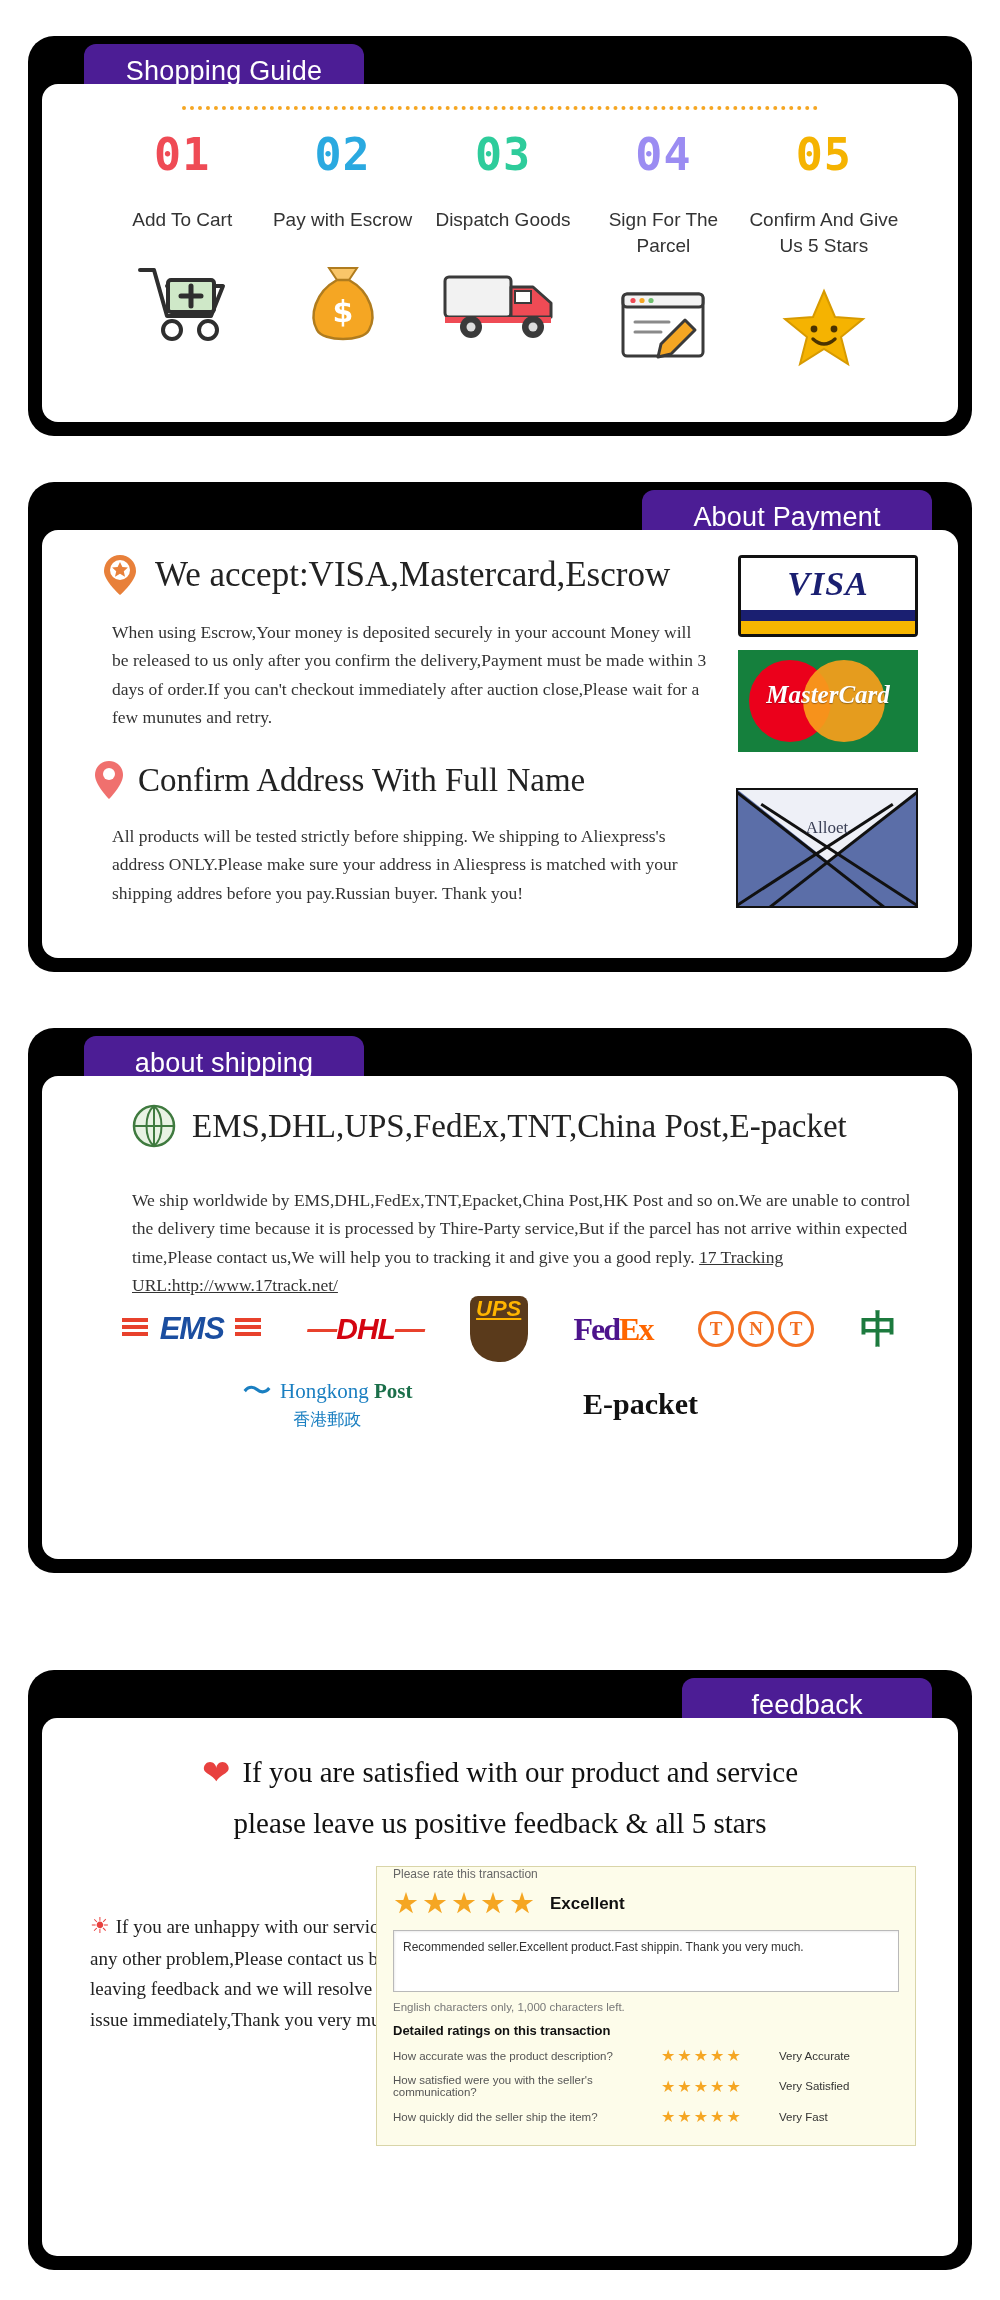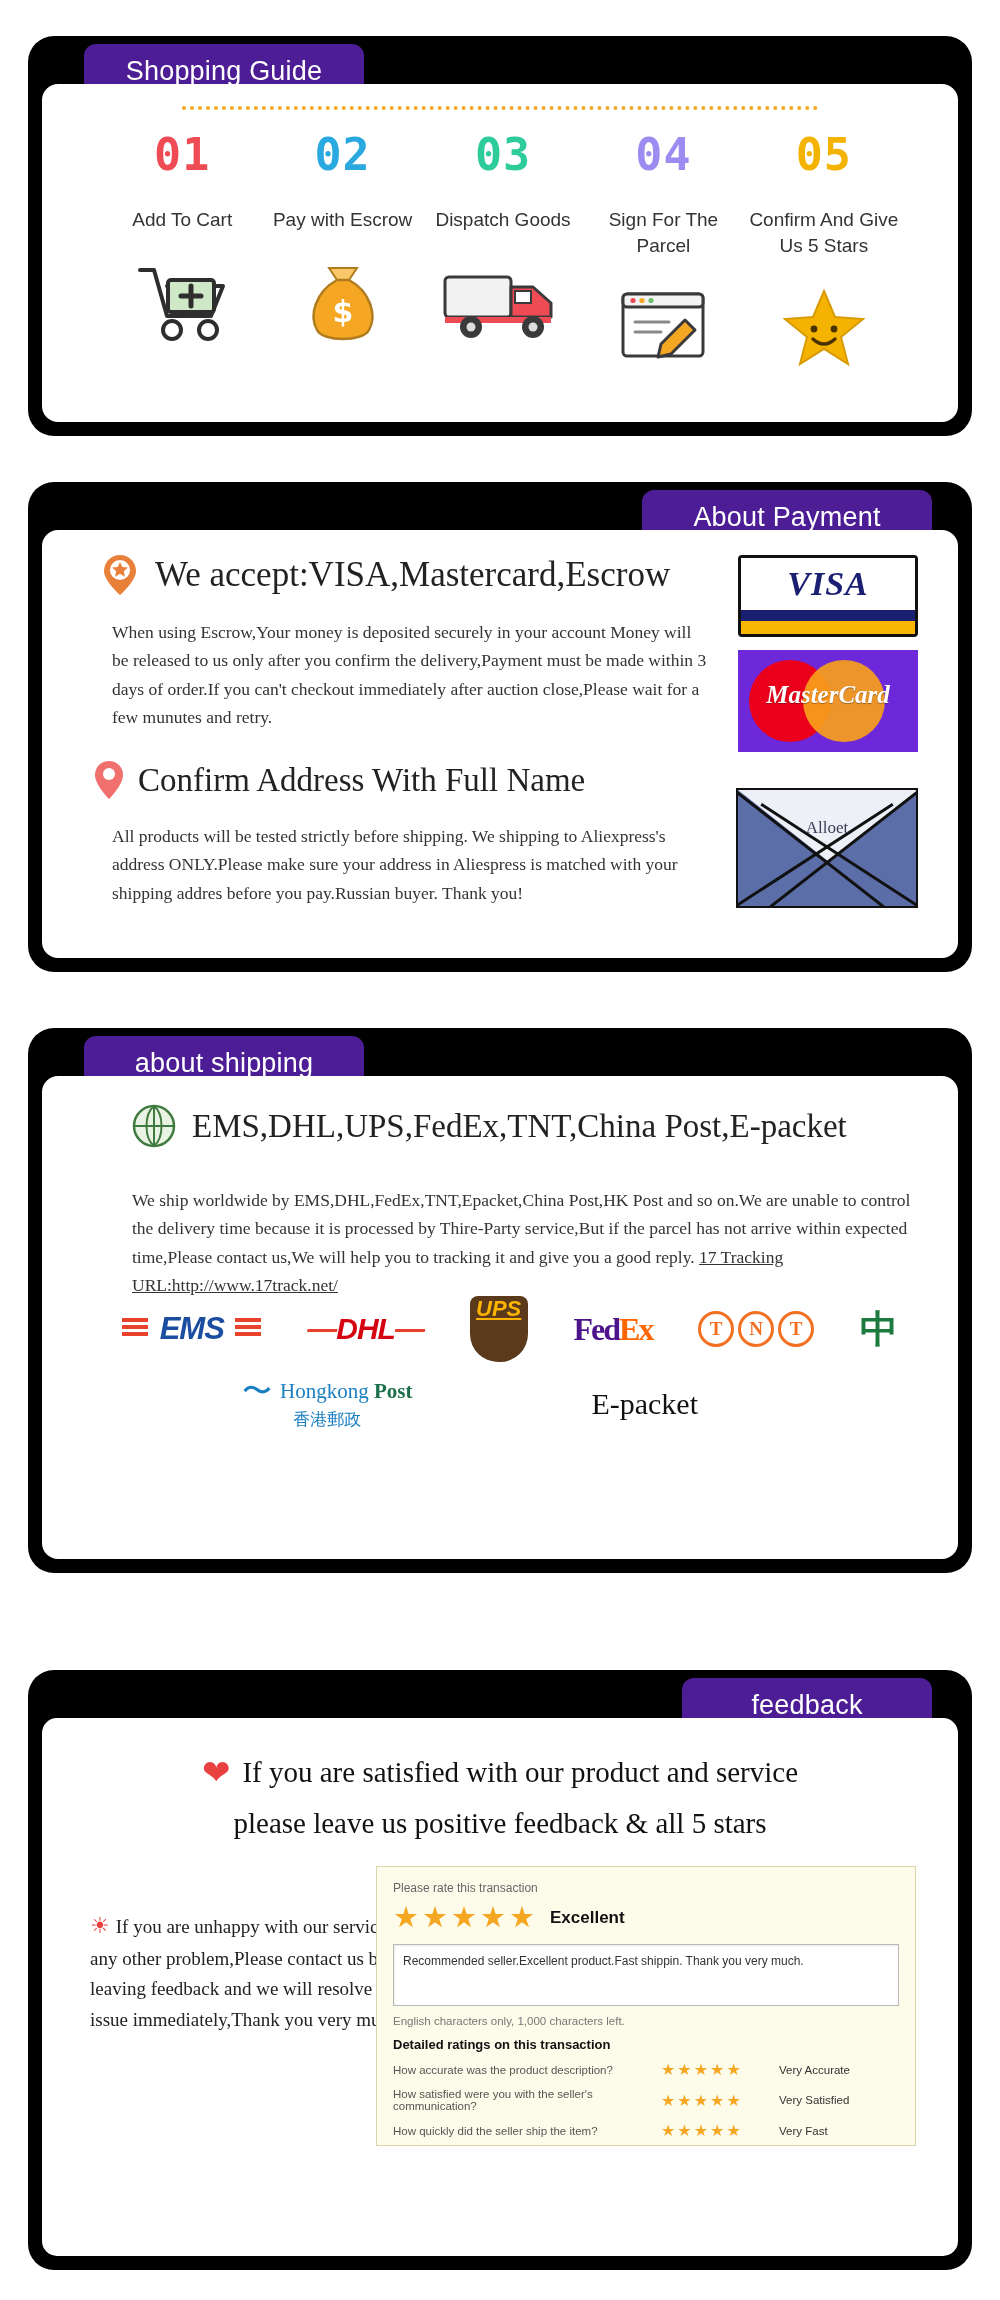--- a/index.html
+++ b/index.html
@@ -105,21 +105,21 @@
   .visa-word {
     font-family:"Liberation Serif", serif;
     font-style:italic; font-weight:bold; font-size:34px; color:#1a1f71;
     letter-spacing:1px;
   }
   .visa-stripe { height:13px; background:#f7b600; }
   .visa-stripe.blue { height:11px; background:#1a1f71; }
 
   .card-mc {
     position:absolute; right:40px; top:120px; width:180px; height:102px;
-    background:#6d28d9; display:flex; align-items:center; justify-content:center;
+    background:#15803d; display:flex; align-items:center; justify-content:center;
   }
   .mc-circles { position:relative; width:170px; height:96px; }
   .mc-c { position:absolute; top:7px; width:82px; height:82px; border-radius:50%; }
   .mc-red { left:6px; background:#eb001b; }
   .mc-yellow { left:60px; background:#f79e1b; opacity:.92; }
   .mc-text {
     position:absolute; left:0; right:0; top:28px; text-align:center;
     font-family:"Liberation Serif", serif; font-weight:bold; font-style:italic;
     font-size:25px; color:#fff; text-shadow:0 1px 1px rgba(0,0,0,.35);
   }
@@ -200,42 +200,42 @@
   .chinapost {
     color:#1c7a3e; font-size:38px; font-weight:bold; font-family:"DejaVu Sans", sans-serif;
     line-height:1;
   }
   .hkpost { display:flex; flex-direction:column; align-items:center; }
   .hkpost-row { display:flex; align-items:center; gap:8px; }
   .hk-mark { color:#1a7fc1; font-size:30px; line-height:1; }
   .hk-text { font-family:"Liberation Serif", serif; font-size:21px; color:#1a7fc1; }
   .hk-text b { color:#1b6f4a; }
   .hk-cn { font-size:17px; color:#1a7fc1; margin-top:2px; font-family:"DejaVu Sans", sans-serif; }
-  .epacket { font-family:"Liberation Serif", serif; font-size:30px; color:#111; }
+  .epacket { font-family:"Liberation Serif", serif; font-size:30px; color:#111;font-weight:bold; }
 
   
   #sec4 { left:28px; top:1670px; width:944px; height:600px; }
   #sec4-tab { right:40px; top:8px; width:250px; height:54px; }
   #sec4-inner { left:14px; top:48px; right:14px; bottom:14px;border-radius:15px; }
 
   .fb-head {
     position:absolute; left:0; right:0; top:28px; text-align:center;
     font-family:"Liberation Serif", serif; font-size:29px; line-height:1.6; color:#111;
   }
   .heart { color:#e8413f; font-size:34px; vertical-align:-2px; margin-right:12px; }
   .fb-left {
     position:absolute; left:48px; top:190px; width:330px;
     font-family:"Liberation Serif", serif; font-size:19px; line-height:1.62; color:#222;
   }
   .bulb { color:#e8413f; font-size:22px; margin-right:6px; }
 
   
   .rate-card {
     position:absolute; right:42px; top:148px; width:540px; height:280px;
-    background:#fdfcea; border:1px solid #d9d5a8; padding:14px 16px;
+    background:#fdfcea; border:1px solid #d9d5a8; padding:0 16px;
     font-family:"Liberation Sans", sans-serif;
   }
   .rate-title { font-size:12px; color:#666; margin-bottom:8px; }
   .rate-row1 { display:flex; align-items:center; gap:12px; }
   .stars-big { color:#f5a623; font-size:29px; letter-spacing:3px; line-height:1; }
   .excellent { font-size:17px; font-weight:bold; color:#111; }
   .rate-textarea {
     margin-top:12px; background:#fff; border:1px solid #b9b9b9;
     height:62px; padding:7px 9px; font-size:12px; color:#333; line-height:1.5;
     box-shadow:inset 1px 1px 2px rgba(0,0,0,.08);

